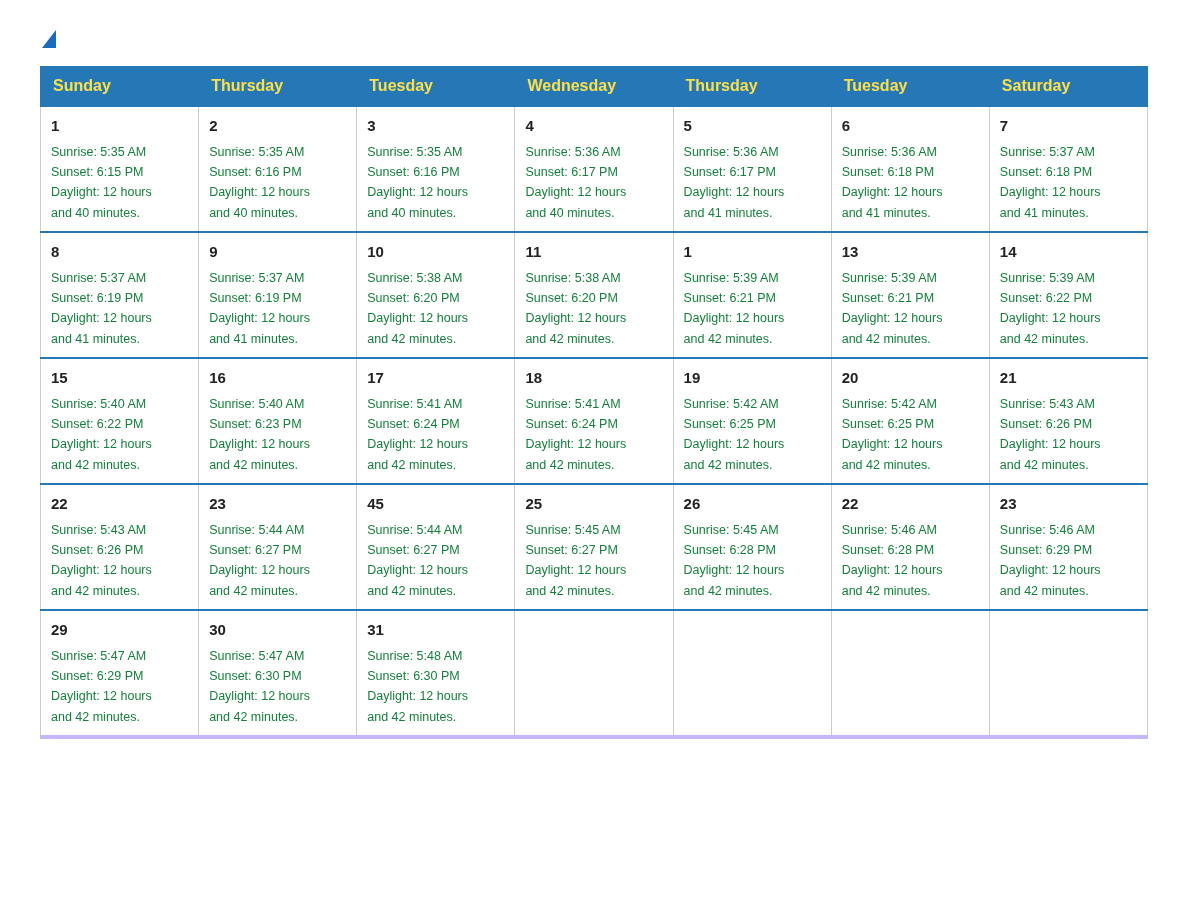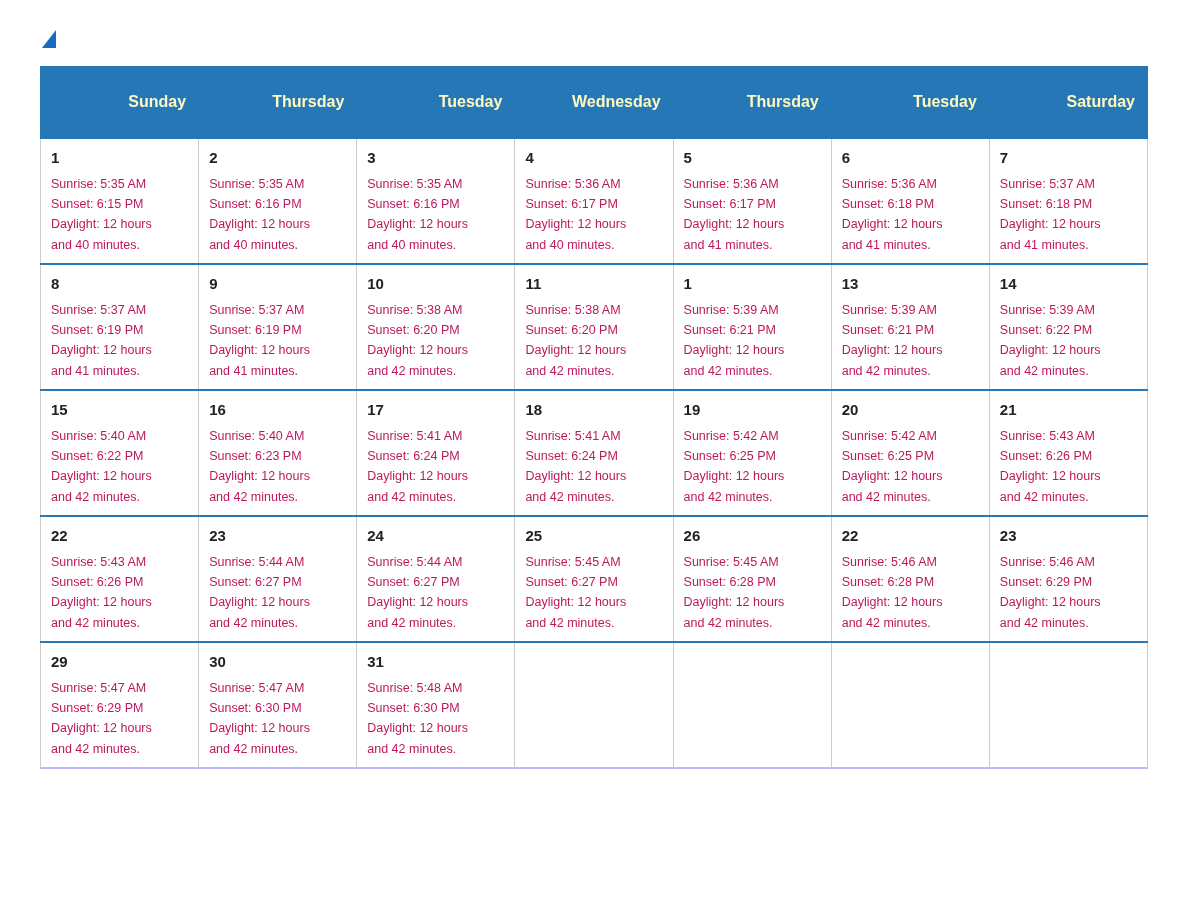--- a/index.html
+++ b/index.html
@@ -52,25 +52,25 @@
       color: #444;
       margin-top: 4px;
     }
     .calendar {
       width: 100%;
       border-collapse: collapse;
       margin-top: 16px;
     }
     .calendar th {
       background-color: #2577b5;
-      color: #fef9c3;
+      color: #fde047;
       font-size: 16px;
       font-weight: bold;
-      padding: 26px 12px;
-      text-align: right;
+      padding: 10px 12px;
+      text-align: left;
       border: 1px solid #2577b5;
     }
     .calendar td {
       vertical-align: top;
       border: 1px solid #ccc;
       border-top: 2px solid #2577b5;
       padding: 8px 10px;
       width: 14.28%;
       min-height: 110px;
       font-size: 13px;
@@ -79,25 +79,25 @@
     }
     .calendar td .day-num {
       font-size: 15px;
       font-weight: bold;
       color: #222;
       display: block;
       margin-bottom: 4px;
     }
     .calendar td .day-info {
       font-size: 12.5px;
-      color: #be185d;
+      color: #15803d;
       line-height: 1.55;
     }
     .calendar tr:last-child td {
-      border-bottom: 2px solid #c4b5fd;
+      border-bottom: 4px solid #c4b5fd;
     }
     .empty-cell {
       background: #fff;
     }
   </style>
 </head>
 <body>
 
 <div class="header-area">
   <div class="logo">
@@ -219,21 +219,21 @@
       <tr>
         <td>
         <span class="day-num">22</span>
         <span class="day-info">Sunrise: 5:43 AM<br>Sunset: 6:26 PM<br>Daylight: 12 hours<br>and 42 minutes.</span>
       </td>
         <td>
         <span class="day-num">23</span>
         <span class="day-info">Sunrise: 5:44 AM<br>Sunset: 6:27 PM<br>Daylight: 12 hours<br>and 42 minutes.</span>
       </td>
         <td>
-        <span class="day-num">24</span>
+        <span class="day-num">45</span>
         <span class="day-info">Sunrise: 5:44 AM<br>Sunset: 6:27 PM<br>Daylight: 12 hours<br>and 42 minutes.</span>
       </td>
         <td>
         <span class="day-num">25</span>
         <span class="day-info">Sunrise: 5:45 AM<br>Sunset: 6:27 PM<br>Daylight: 12 hours<br>and 42 minutes.</span>
       </td>
         <td>
         <span class="day-num">26</span>
         <span class="day-info">Sunrise: 5:45 AM<br>Sunset: 6:28 PM<br>Daylight: 12 hours<br>and 42 minutes.</span>
       </td>

